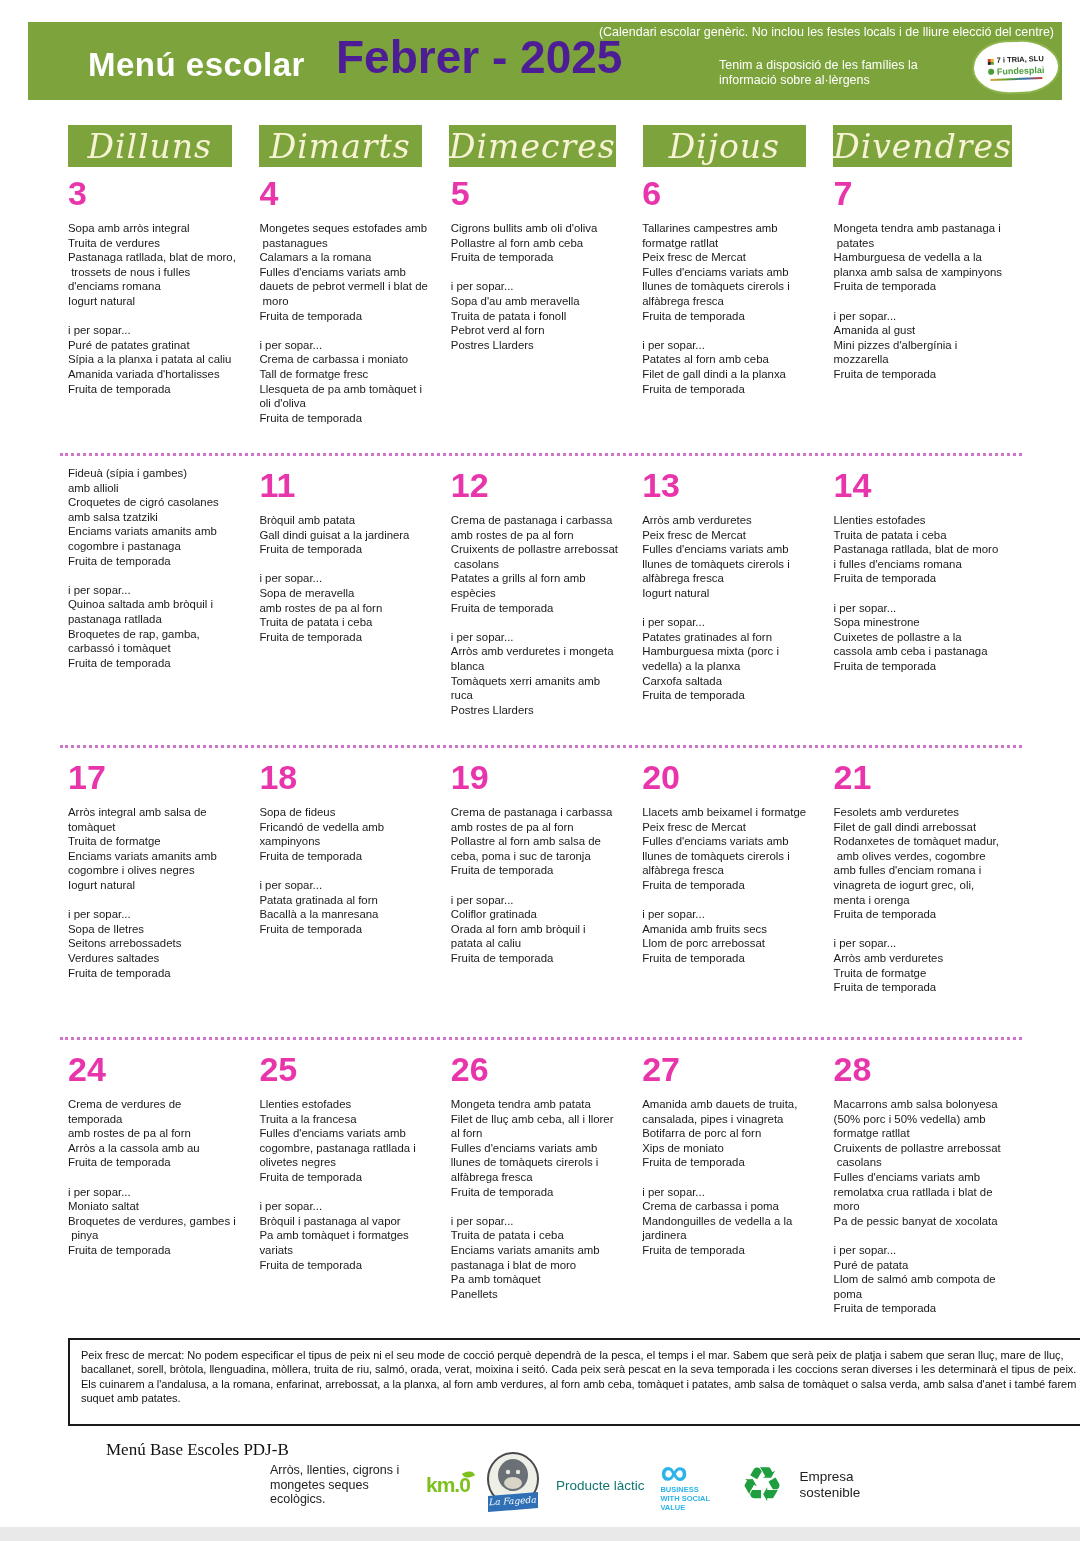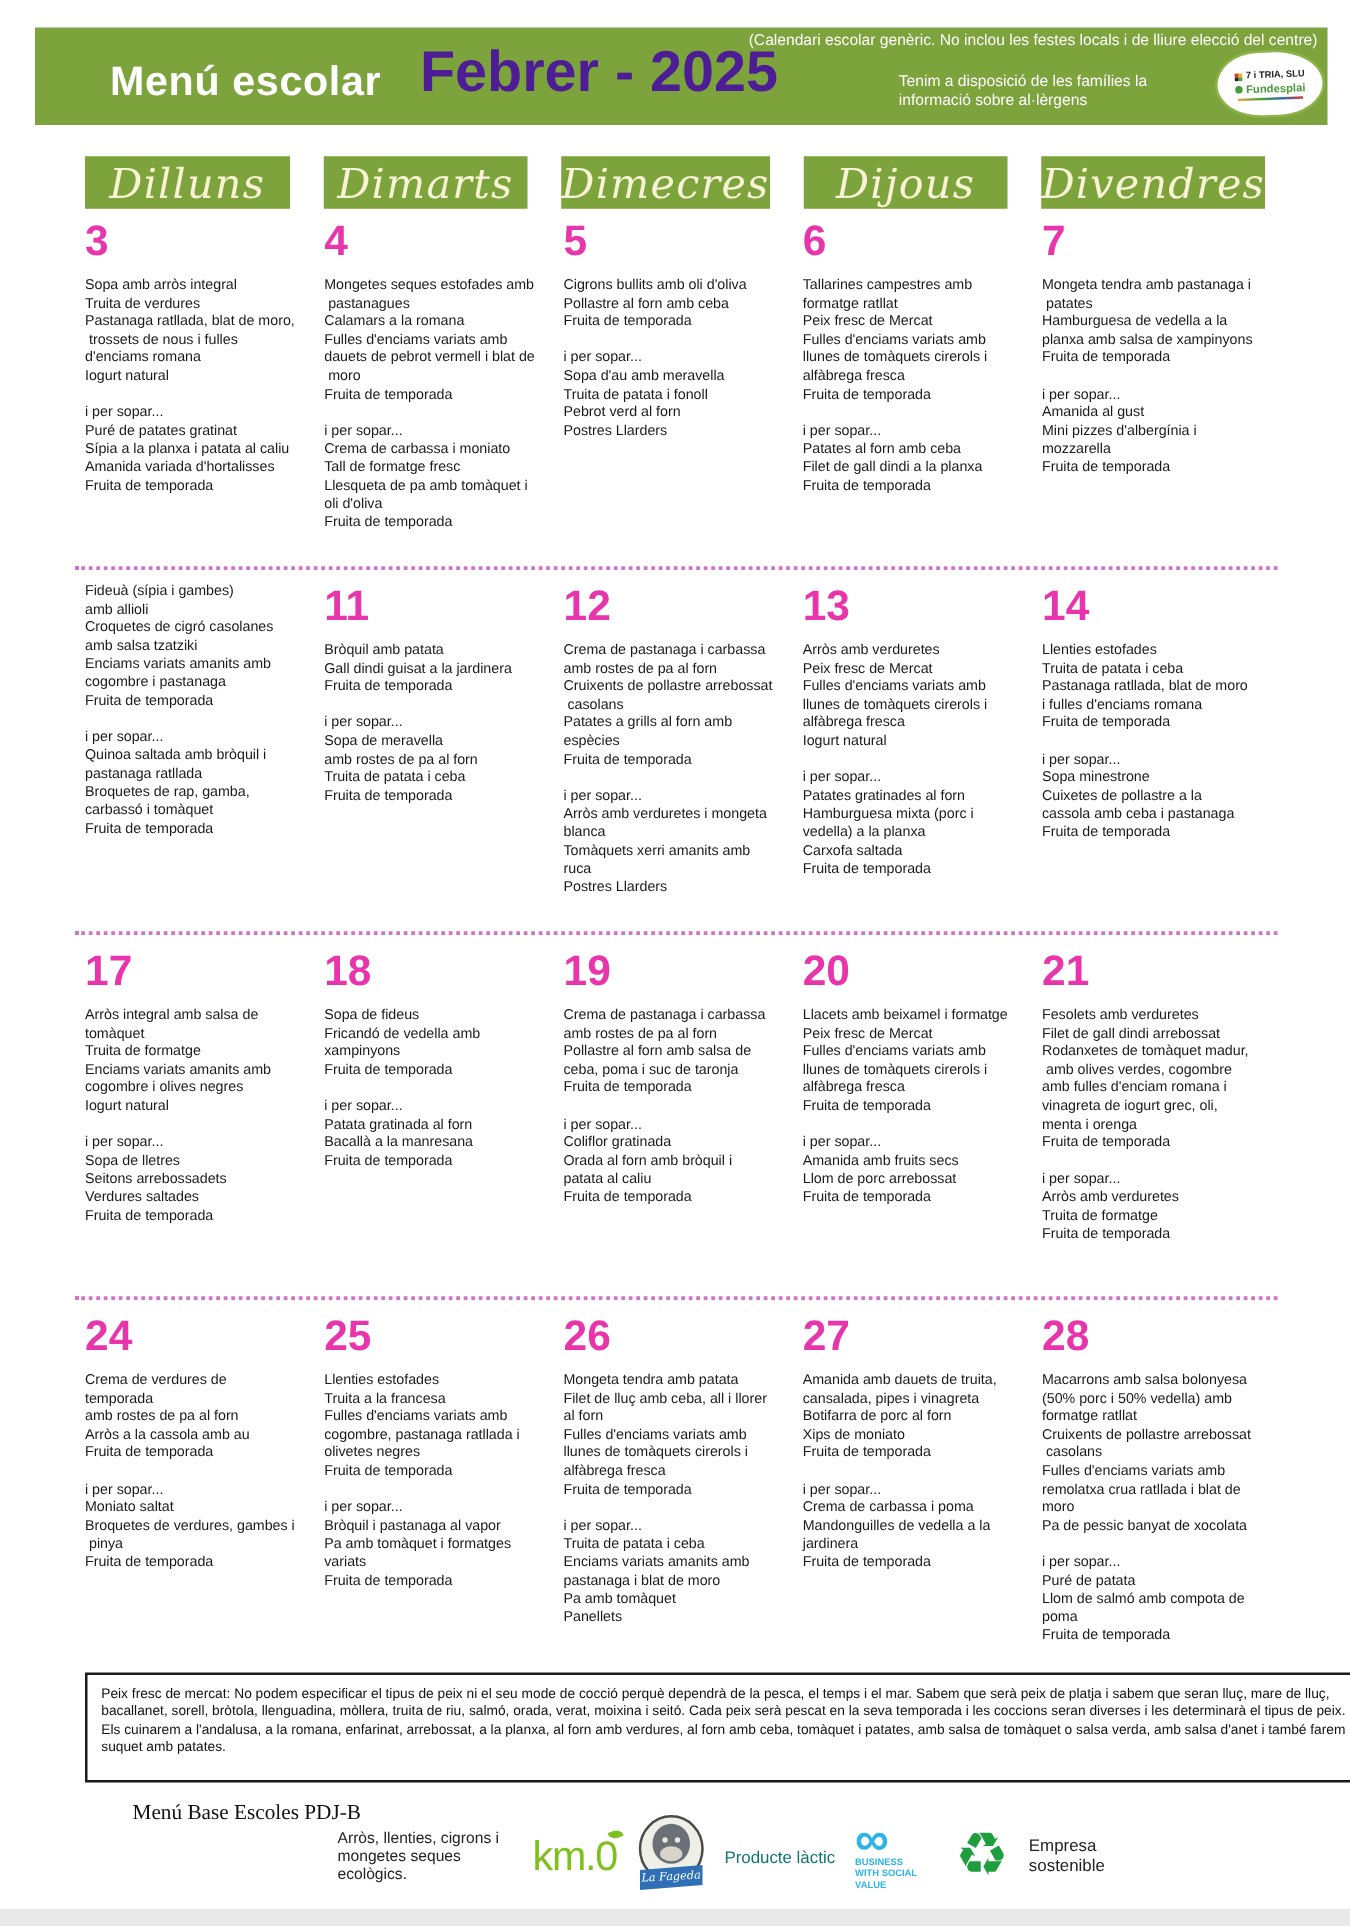--- a/index.html
+++ b/index.html
@@ -40,21 +40,21 @@
   .day-lines { font-size:11.4px; line-height:14.6px; white-space:pre-wrap; color:#1a1a1a; }
   .day-lines div { min-height:14.6px; }
 
   
   .fish-box { position:absolute; top:1338px; left:68px; width:1036px; min-height:88px;
               border:2px solid #1a1a1a; padding:8px 11px; font-size:11px; line-height:1.3; color:#111; }
   .menu-code { position:absolute; top:1440px; left:74px; font-family:"Liberation Serif", serif; font-size:17px; color:#111;margin-left:32px; }
 
   .logos-row { position:absolute; top:1446px; left:270px; display:flex; align-items:center; gap:16px; height:78px; }
   .eco-note { width:140px; font-size:12.5px; line-height:1.18; color:#222; }
-  .km0 { position:relative; font-size:33px; font-weight:normal; color: var(--km0, #7ec11e); letter-spacing:-1px; }
+  .km0 { position:relative; font-size:21px; font-weight:bold; color: var(--km0, #7ec11e); letter-spacing:-1px; }
   .km0 .leaf { position:absolute; top:-2px; right:-4px; width:11px; height:7px; background: var(--km0, #7ec11e);
                border-radius:0 80% 0 80%; transform:rotate(-25deg); }
   .fageda { width:54px; height:66px; }
   .lactic { font-size:13.5px; color:#0f766e; }
   .bwsv { display:flex; flex-direction:column; align-items:flex-start; width:64px; }
   .bwsv .inf { font-size:38px; font-weight:bold; color: var(--bwsv, #2cb4e8); line-height:0.75; }
   .bwsv .lbl { font-size:7.5px; font-weight:bold; color: var(--bwsv, #2cb4e8); text-transform:uppercase; line-height:1.15; width:52px; }
   .recycle { font-size:48px; color: var(--recycle, #1e9e3e); line-height:1; }
   .sustainable { font-size:13.5px; line-height:1.2; width:80px; color:#222; }
 

